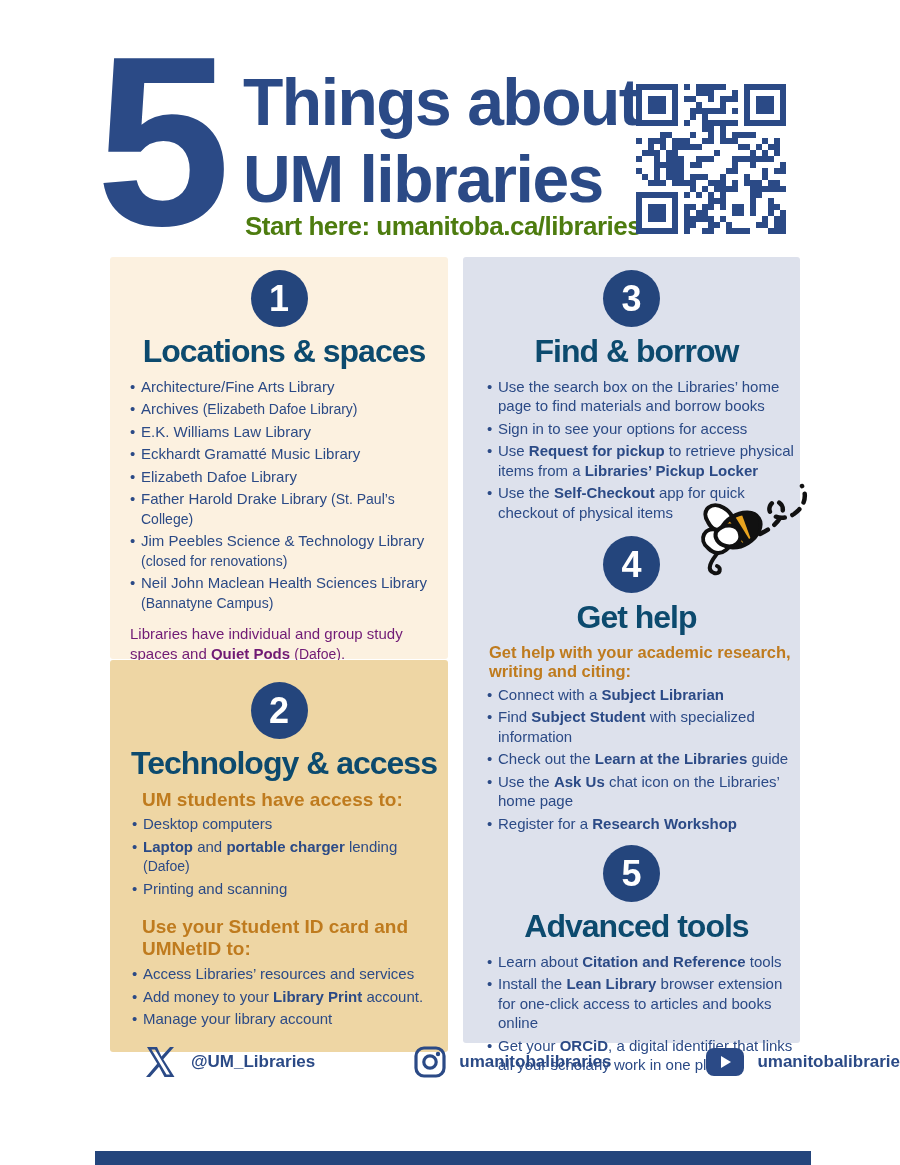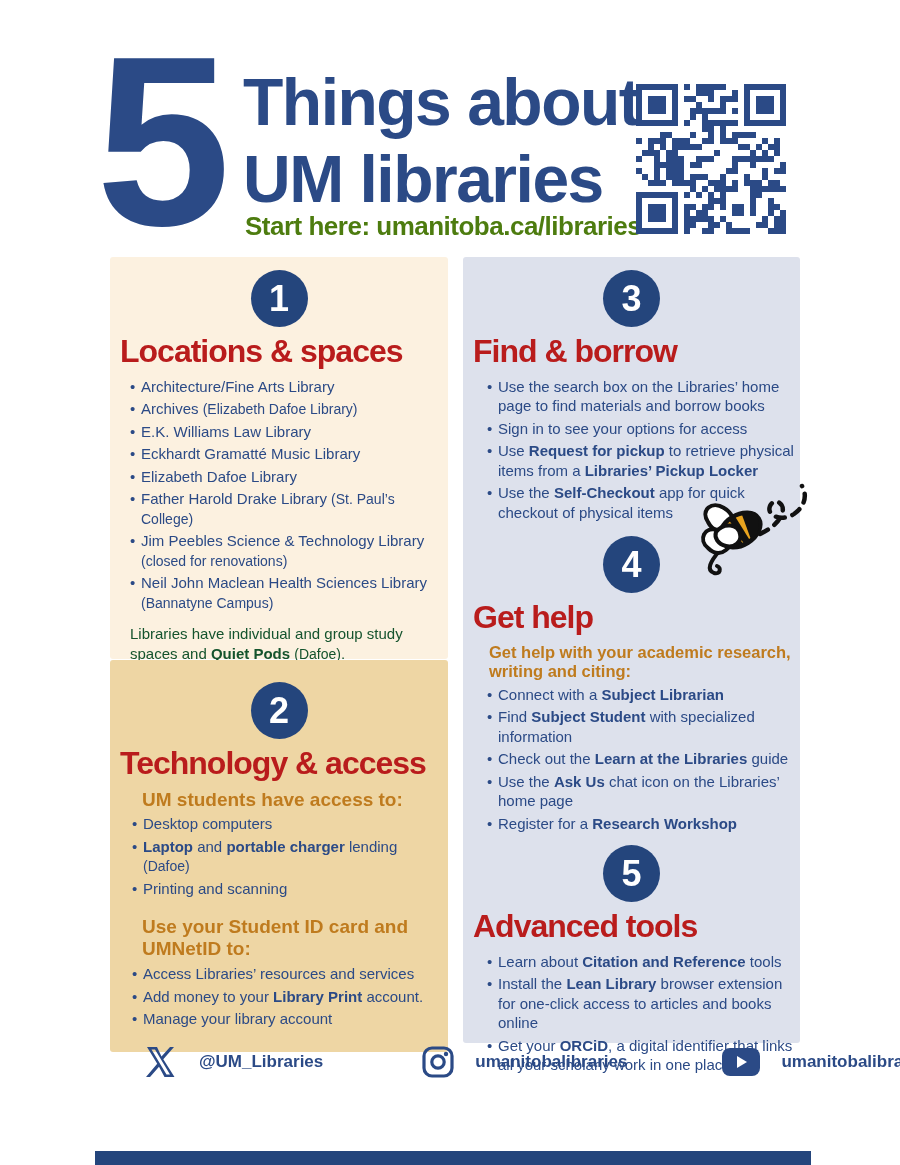--- a/index.html
+++ b/index.html
@@ -25,50 +25,50 @@
   .box{position:absolute;border-radius:3px;}
   .box1{left:110px;top:257px;width:338px;height:389px;background:#fcf1e0;}
   .box2{left:110px;top:660px;width:338px;height:370px;background:#eed6a4;}
   .rightbox{left:463px;top:257px;width:337px;height:773px;background:#dde1ec;}
   .num-circle{
     width:57px;height:57px;border-radius:50%;background:#24457c;color:#ffffff;
     display:flex;align-items:center;justify-content:center;font-size:36px;font-weight:bold;
     margin:0 auto;
   }
   .sec-title{
-    font-size:32px;font-weight:bold;color:#b91c1c;letter-spacing:-1px;
+    text-align:center;font-size:32px;font-weight:bold;color:#0c4a6e;letter-spacing:-1px;
     margin:8px 0 8px 0;line-height:1.05;padding-left:10px;
   }
   .bullets{padding:0 8px 0 20px;}
   .bullet{display:flex;font-size:15px;line-height:1.3;color:#2b4a86;margin:0 0 3px 0;}
   .bullet .dot{flex:none;width:11px;color:#2b4a86;}
   .bullet .bt{flex:1;}
   .b{font-weight:bold;}
   .small{font-size:14px;text-align:right;}
-  .note{font-size:15px;line-height:1.3;color:#14532d;margin:12px 8px 0 0;padding:0 8px 0 20px;}
+  .note{font-size:15px;line-height:1.3;color:#701a75;margin:12px 8px 0 0;padding:0 8px 0 20px;}
   .subhead-orange{
     color:#bf7b1e;font-weight:bold;margin:0 0 4px 16px;line-height:1.15;
   }
   .box2 .inner{padding:0 14px 0 16px;}
   .box2 .subhead-orange{font-size:19px;}
   .box2 .bullets{padding:0 0 0 6px;}
   .rightbox .bullets{padding:0 6px 0 24px;}
   .rightbox .subhead-orange{font-size:16.5px;padding:0 6px 0 26px;margin:2px 0 4px 0;}
   .pad-top{padding-top:13px;}
   .mt14{margin-top:14px;}
   .mt12{margin-top:12px;}
   
   .bee{position:absolute;left:698px;top:470px;width:135px;height:110px;z-index:5;}
   
   .social{
     position:absolute;left:143px;top:1044px;width:640px;display:flex;align-items:center;gap:0;
   }
   .social-item{display:flex;align-items:center;}
   .social-item .icon{flex:none;display:flex;align-items:center;}
-  .handle{font-size:17px;font-weight:bold;color:#2b4a86;margin-left:20px;white-space:nowrap;}
+  .handle{font-size:17px;font-weight:bold;color:#2b4a86;margin-left:12px;white-space:nowrap;}
   .gap1{width:98px;flex:none;}
   .gap2{width:94px;flex:none;}
   .bottom-bar{
     position:absolute;left:95px;top:1151px;width:716px;height:14px;background:#24457c;
   }
 </style>
 </head>
 <body>
 
 <div class="poster">

